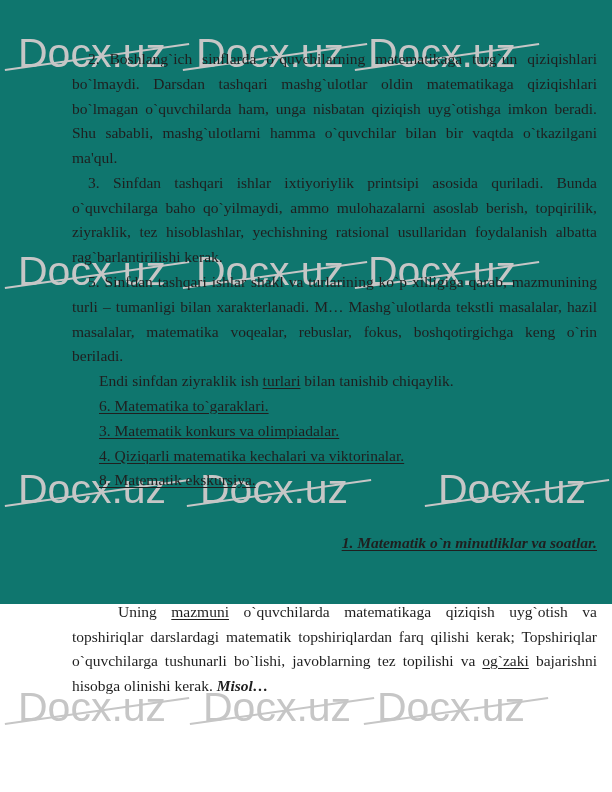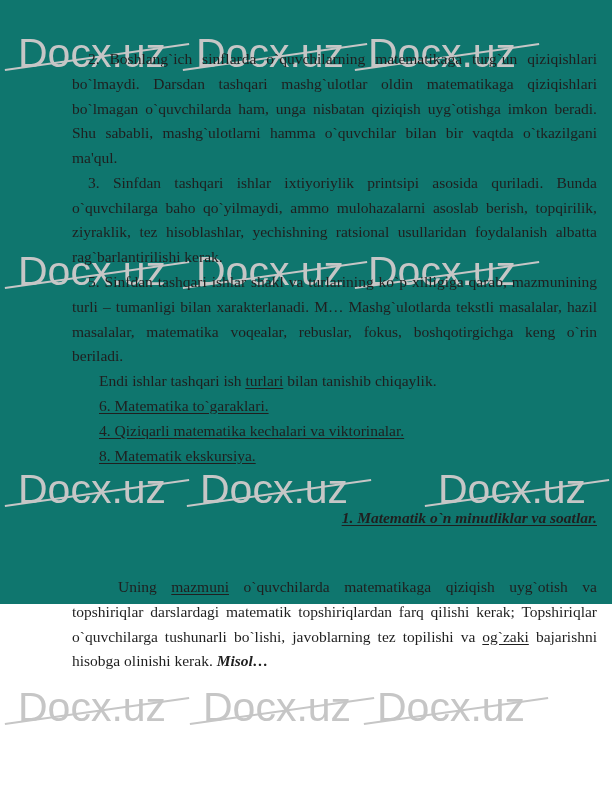--- a/index.html
+++ b/index.html
@@ -94,21 +94,22 @@
     <div class="wm r3 c3" style="color: rgb(198, 198, 198);">Docx.uz</div>
     <div class="wm r4 c1" style="color: rgb(198, 198, 198);">Docx.uz</div>
     <div class="wm r4 c2" style="color: rgb(198, 198, 198);">Docx.uz</div>
     <div class="wm r4 c3" style="color: rgb(198, 198, 198);">Docx.uz</div>
   </div>
 
   <div class="text-flow" id="text-flow" style="color: rgb(31, 31, 31);">
       <p class="para indent-num"><span>2. Boshlang`ich sinflarda o`quvchilarning matematikaga turg`un qiziqishlari bo`lmaydi. Darsdan tashqari mashg`ulotlar oldin matematikaga qiziqishlari bo`lmagan o`quvchilarda ham, unga nisbatan qiziqish uyg`otishga imkon beradi. Shu sababli, mashg`ulotlarni hamma o`quvchilar bilan bir vaqtda o`tkazilgani ma'qul.</span></p>
       <p class="para indent-num"><span>3. Sinfdan tashqari ishlar ixtiyoriylik printsipi asosida quriladi. Bunda o`quvchilarga baho qo`yilmaydi, ammo mulohazalarni asoslab berish, topqirilik, ziyraklik, tez hisoblashlar, yechishning ratsional usullaridan foydalanish albatta rag`barlantirilishi kerak.</span></p>
       <p class="para indent-num"><span>5. Sinfdan tashqari ishlar shakl va turlarining ko`p xilligiga qarab, mazmunining turli – tumanligi bilan xarakterlanadi. M… Mashg`ulotlarda tekstli masalalar, hazil masalalar, matematika voqealar, rebuslar, fokus, boshqotirgichga keng o`rin beriladi.</span></p>
-      <p class="para indent-std"><span>Endi ishlar tashqari ish </span><span class="seg-u">turlari</span><span> bilan tanishib chiqaylik.</span></p>
+      <p class="para indent-std"><span>Endi sinfdan ziyraklik ish </span><span class="seg-u">turlari</span><span> bilan tanishib chiqaylik.</span></p>
       <p class="para list-item"><span class="seg-u">6. Matematika to`garaklari.</span></p>
+      <p class="para list-item"><span class="seg-u">3. Matematik konkurs va olimpiadalar.</span></p>
       <p class="para list-item"><span class="seg-u">4. Qiziqarli matematika kechalari va viktorinalar.</span></p>
       <p class="para list-item"><span class="seg-u">8. Matematik ekskursiya.</span></p>
       <p class="para heading"><span class="seg-biu">1. Matematik o`n minutliklar va soatlar.</span></p>
       <p class="para para-uning"><span>Uning </span><span class="seg-u">mazmuni</span><span> o`quvchilarda matematikaga qiziqish uyg`otish va topshiriqlar darslardagi matematik topshiriqlardan farq qilishi kerak; Topshiriqlar o`quvchilarga tushunarli bo`lishi, javoblarning tez topilishi va </span><span class="seg-u">og`zaki</span><span> bajarishni hisobga olinishi kerak. </span><span class="seg-bi">Misol…</span></p>
     </div>
 
 </div>
 
 </body></html>

